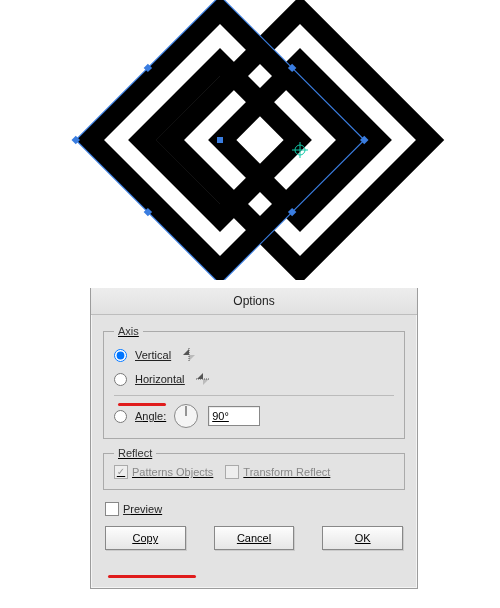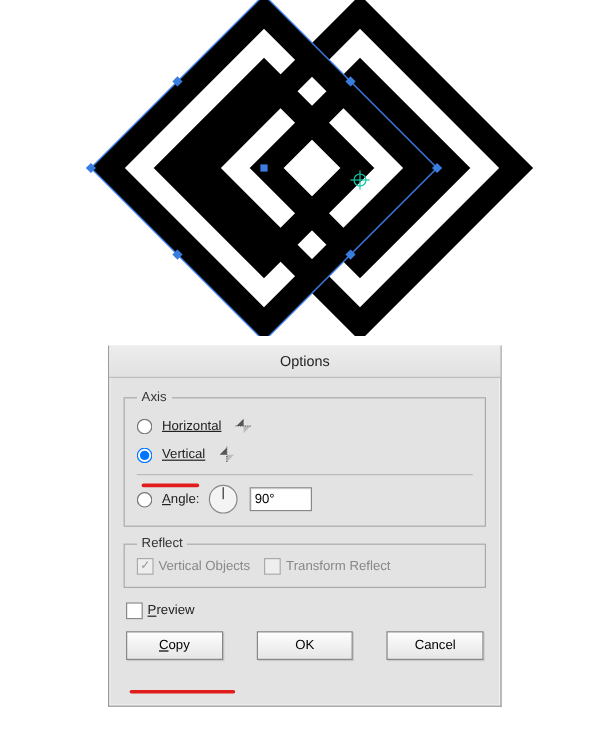--- a/index.html
+++ b/index.html
@@ -40,20 +40,21 @@
     height: 26px;
     line-height: 26px;
     text-align: center;
     font-size: 12px;
     color: #222;
     border-bottom: 1px solid #bdbdbd;
     background: linear-gradient(#ededed,#e1e1e1);
   }
   .dialog-body {
     padding: 10px 12px 8px 12px;
+    text-decoration: underline;
   }
   fieldset {
     border: 1px solid #aaa;
     margin: 0 0 8px 0;
     padding: 6px 10px 10px 10px;
   }
   legend {
     font-size: 11px;
     color: #333;
     padding: 0 4px;
@@ -194,82 +195,82 @@
       <line x1="0" y1="-8" x2="0" y2="8" stroke="#10c9a8" stroke-width="1"></line>
     </g>
   </svg>
 </div>
 
 <div class="dialog">
   <div class="titlebar">Options</div>
   <div class="dialog-body">
     <fieldset>
       <legend>Axis</legend>
+
+      <div class="row">
+        <input type="radio" name="axis" checked="" style="">
+        <span class="label-txt"><span class="u">Vertical</span></span>
+        <span class="axis-icon">
+          <svg width="14" height="14">
+              <polygon points="1,7 7,1 7,7" fill="#555"></polygon>
+              <polygon points="13,7 7,13 7,7" fill="#bbb"></polygon>
+              <line x1="7" y1="0" x2="7" y2="14" stroke="#555" stroke-dasharray="1,1"></line>
+            </svg>
+        </span>
+      </div>
 
       <div class="row">
         <input type="radio" name="axis" style="">
         <span class="label-txt"><span class="u">Horizontal</span></span>
         <span class="axis-icon">
           <svg width="14" height="14">
               <polygon points="7,1 1,7 7,7" fill="#555"></polygon>
               <polygon points="7,13 13,7 7,7" fill="#bbb"></polygon>
               <line x1="0" y1="7" x2="14" y2="7" stroke="#555" stroke-dasharray="1,1"></line>
             </svg>
         </span>
       </div>
 
-      <div class="row">
-        <input type="radio" name="axis" checked="" style="">
-        <span class="label-txt"><span class="u">Vertical</span></span>
-        <span class="axis-icon">
-          <svg width="14" height="14">
-              <polygon points="1,7 7,1 7,7" fill="#555"></polygon>
-              <polygon points="13,7 7,13 7,7" fill="#bbb"></polygon>
-              <line x1="7" y1="0" x2="7" y2="14" stroke="#555" stroke-dasharray="1,1"></line>
-            </svg>
-        </span>
-      </div>
-
       <div class="divider"></div>
 
       <div class="row">
         <input type="radio" name="axis" style="">
         <span class="label-txt"><span class="u">A</span><span>ngle:</span></span>
         <span class="angle-dial"></span>
         <input class="angle-input" value="90°" style="">
       </div>
     </fieldset>
 
     <fieldset>
       <legend>Reflect</legend>
       <div class="options-inner">
         <div class="checkbox-row">
           <span class="chk disabled">✓</span>
-          <span>Vertical Objects</span>
+          <span>Patterns Objects</span>
         </div>
         <div class="checkbox-row">
           <span class="chk disabled"></span>
           <span>Transform Reflect</span>
         </div>
       </div>
     </fieldset>
 
     <div class="checkbox-row enabled" style="padding:4px 2px;">
       <span class="chk"></span>
       <span><span class="u">P</span><span>review</span></span>
     </div>
 
     <div class="button-row">
       <div class="btn">
           <span><span class="u">C</span><span>opy</span></span>
         </div>
       <div class="btn">
+          <span>Cancel</span>
+        </div>
+      <div class="btn">
           <span>OK</span>
-        </div>
-      <div class="btn">
-          <span>Cancel</span>
         </div>
     </div>
   </div>
 </div>
 
 <div class="red-underline red-vertical"></div>
 <div class="red-underline red-copy"></div>
 
 </body></html>

